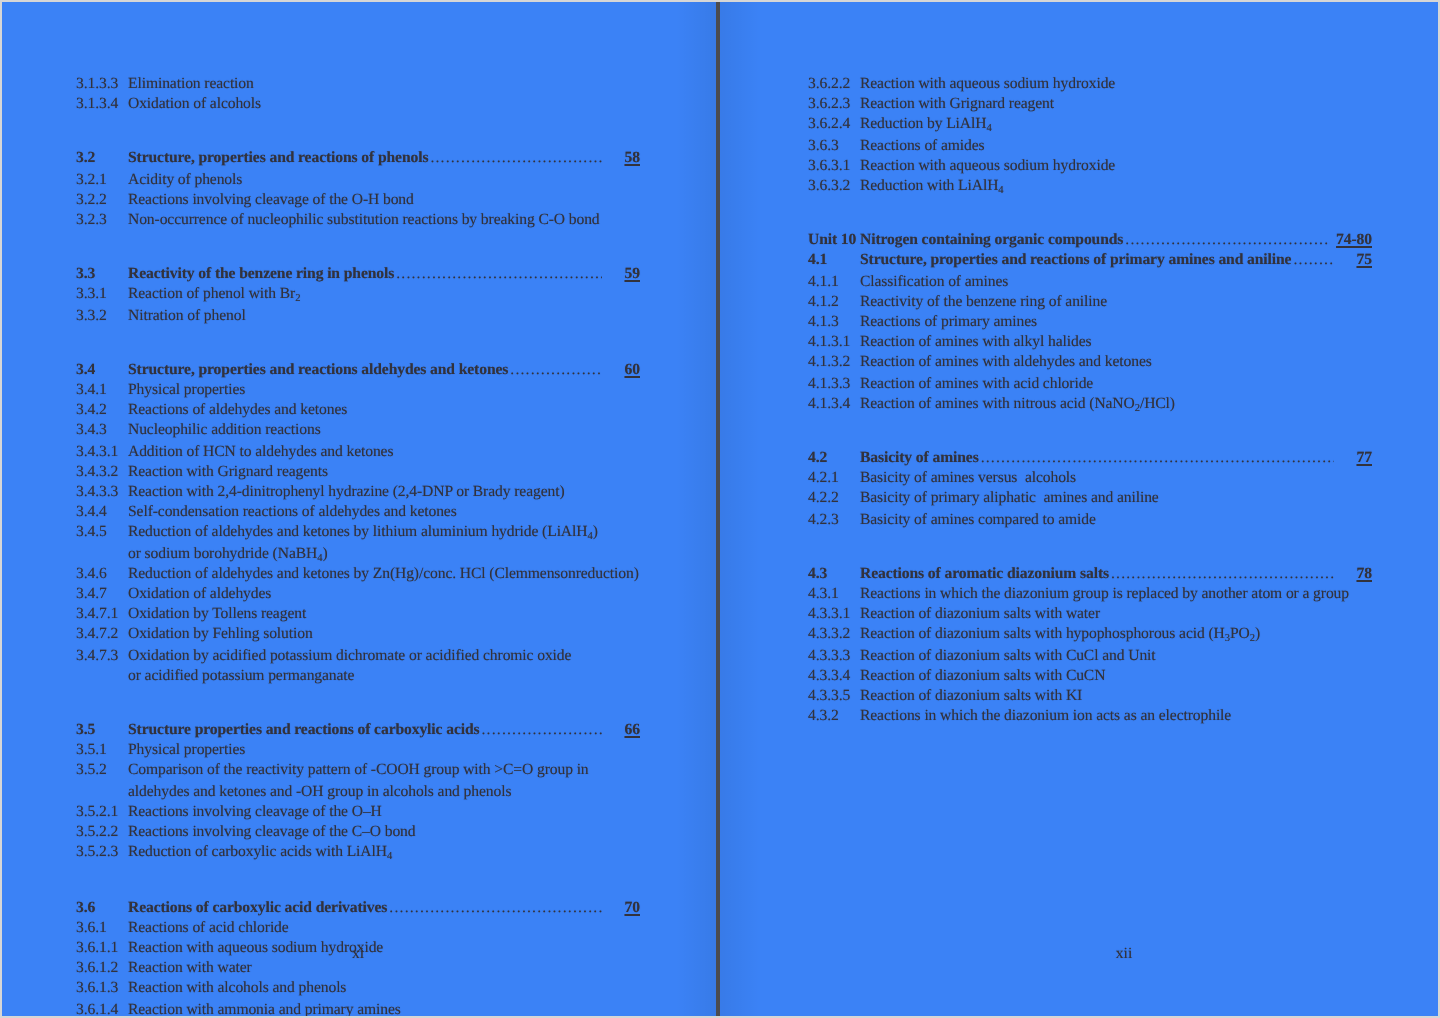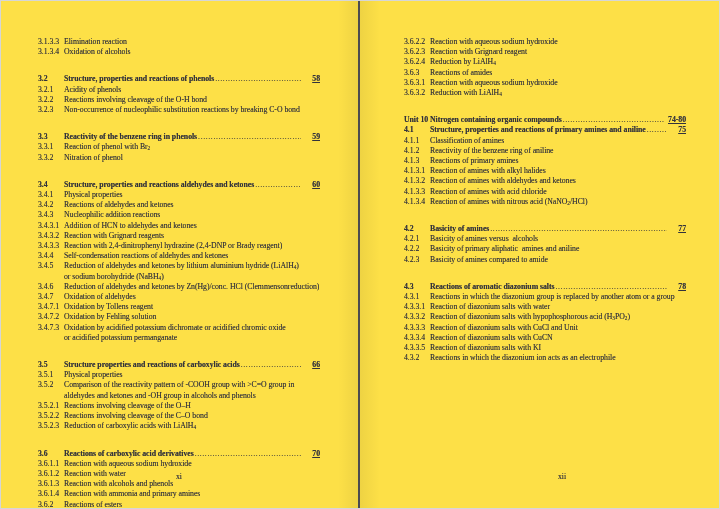--- a/index.html
+++ b/index.html
@@ -1,20 +1,20 @@
 <!DOCTYPE html>
 <html style="--ink: #32323c; --gutter: #4b4b50;"><head>
 <meta charset="utf-8">
 <style>
   html,body{margin:0;padding:0;background:#e9e9e9;}
   .spread{
     position:relative;
     width:720px;height:509px;
     margin:0 auto;
-    background:#fde047;
+    background:#3b82f6;
     border:1px solid #d6d6d6;
     box-sizing:border-box;
     overflow:hidden;
     font-family:"Liberation Serif","DejaVu Serif",serif;
     color:var(--ink,#32323c);
   }
   .gutter-line{
     position:absolute;top:0;left:357px;width:2px;height:509px;
     background:var(--gutter,#4b4b50);
   }
@@ -202,20 +202,24 @@
         <span class="toc-num">3.5.2.3</span>
         <span class="toc-title">Reduction of carboxylic acids with LiAlH<sub>4</sub></span>
       </div>
       <div class="toc-row bold gap">
         <span class="toc-num">3.6</span>
         <span class="toc-title">Reactions of carboxylic acid derivatives</span>
         <span class="leader"></span>
         <span class="toc-page">70</span>
       </div>
       <div class="toc-row">
+        <span class="toc-num">3.6.1</span>
+        <span class="toc-title">Reactions of acid chloride</span>
+      </div>
+      <div class="toc-row">
         <span class="toc-num">3.6.1.1</span>
         <span class="toc-title">Reaction with aqueous sodium hydroxide</span>
       </div>
       <div class="toc-row">
         <span class="toc-num">3.6.1.2</span>
         <span class="toc-title">Reaction with water</span>
       </div>
       <div class="toc-row">
         <span class="toc-num">3.6.1.3</span>
         <span class="toc-title">Reaction with alcohols and phenols</span>

